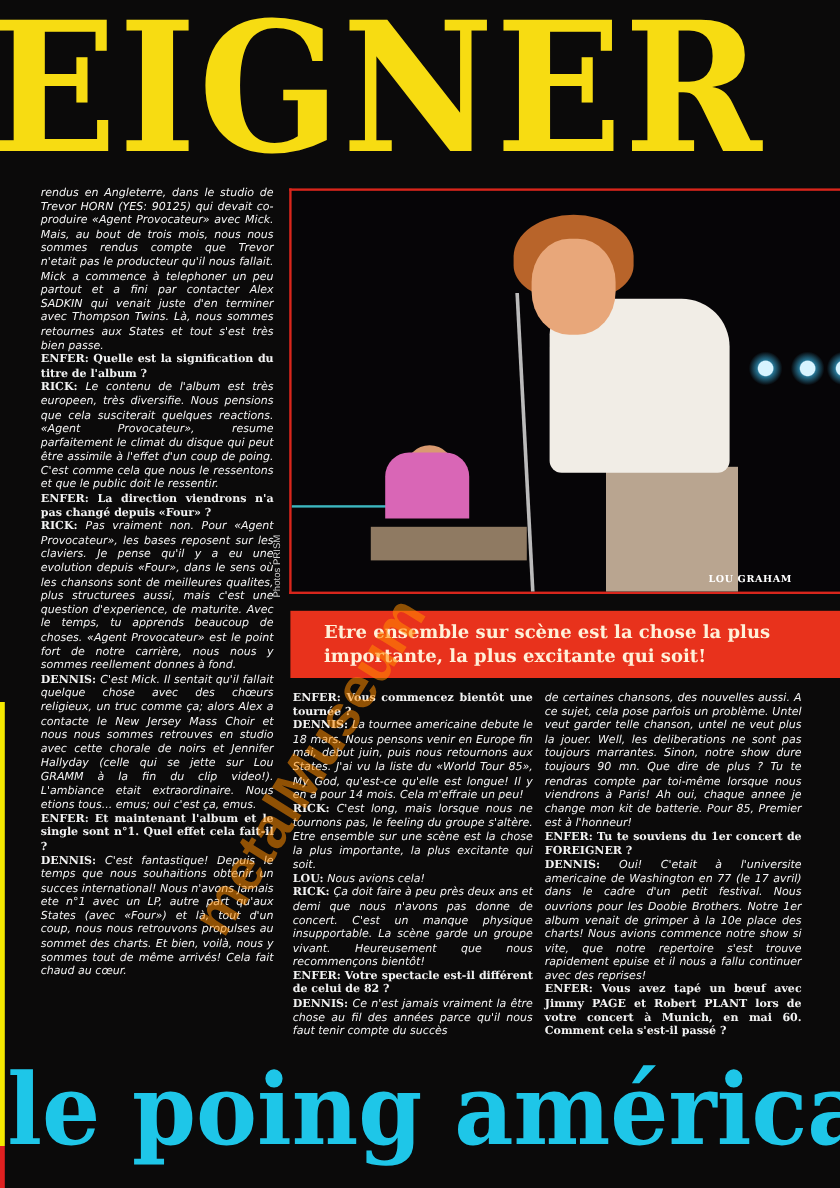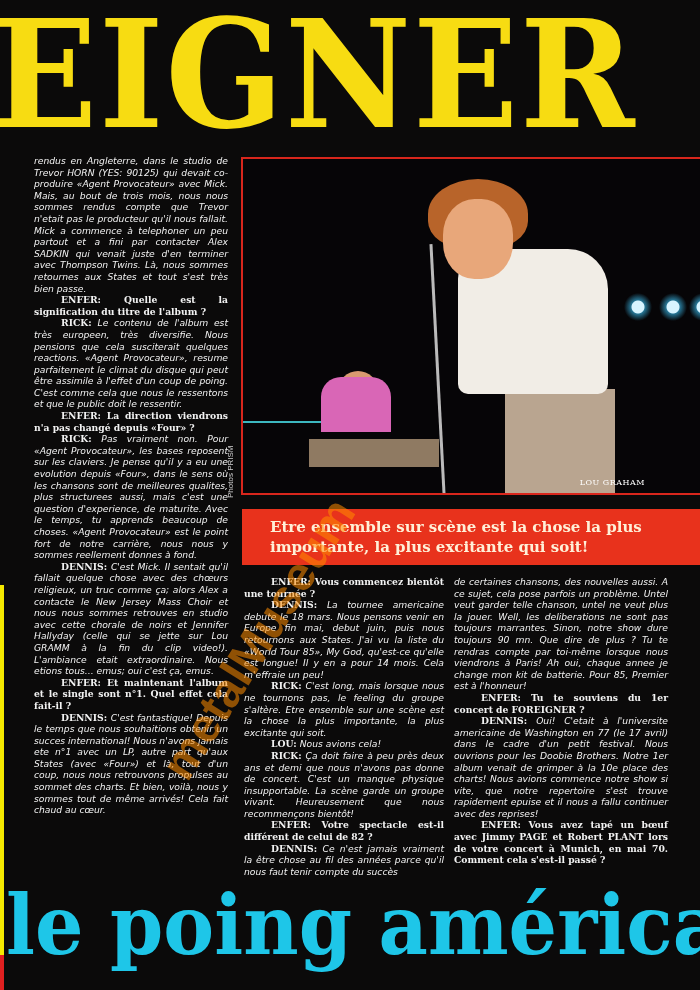--- a/index.html
+++ b/index.html
@@ -10,41 +10,41 @@
   .headline-top { position:absolute; left:-8px; top:4px; font-family:"DejaVu Serif", serif; font-weight:bold;
      font-size:150px; line-height:140px; color:#f7dc12; letter-spacing:2px; transform:scaleX(0.92); transform-origin:left top; white-space:nowrap; }
   .headline-bottom { position:absolute; left:6px; top:880px; font-family:"DejaVu Serif", serif; font-weight:bold;
      font-size:82px; line-height:90px; color:#1ec6e8; white-space:nowrap; transform:scaleX(0.93); transform-origin:left top; }
   .page-number { position:absolute; left:644px; top:985px; font-family:"Liberation Sans", sans-serif; font-size:10px; color:#fff; font-weight:bold;margin-top:27px; }
 
   .col { position:absolute; font-family:"DejaVu Sans", sans-serif; font-size:9.2px; line-height:11.6px; text-align:justify; }
   .col p { margin:0; }
   .col .q { font-family:"DejaVu Serif", serif; font-weight:bold; font-style:normal; }
   .col .a { font-style:italic; }
-  .col .sp { font-family:"DejaVu Serif", serif; font-weight:bold; font-style:normal;margin-left:27px; }
+  .col .sp { font-family:"DejaVu Serif", serif; font-weight:bold; font-style:normal; }
   .col-1 { left:34px; top:155px; width:194px; }
   .col-2 { left:244px; top:576px; width:200px; }
   .col-3 { left:454px; top:576px; width:214px; }
 
   .photo-frame { position:absolute; left:241px; top:157px; width:459px; height:338px; border:2px solid #d8261c; border-right:none; box-sizing:border-box; overflow:hidden;
      background: radial-gradient(ellipse 60px 140px at 560px 180px, rgba(255,200,120,0.25), transparent),
                  radial-gradient(circle 14px at 395px 148px, #d8f4ff 0 6px, rgba(60,190,240,0.6) 7px, transparent 14px),
                  radial-gradient(circle 14px at 430px 148px, #d8f4ff 0 6px, rgba(60,190,240,0.6) 7px, transparent 14px),
                  radial-gradient(circle 14px at 460px 148px, #d8f4ff 0 6px, rgba(60,190,240,0.6) 7px, transparent 14px),
                  #060507; }
   .singer-hair { position:absolute; left:185px; top:20px; width:100px; height:70px; border-radius:50% 50% 40% 40%; background:#b8642a; }
   .singer-face { position:absolute; left:200px; top:40px; width:70px; height:80px; border-radius:45%; background:#e8a77a; }
   .singer-shirt { position:absolute; left:215px; top:90px; width:150px; height:145px; border-radius:30px 40px 10px 10px; background:#f1ede6; }
   .singer-pants { position:absolute; left:262px; top:230px; width:110px; height:110px; background:#b9a590; }
   .mic-stand { position:absolute; left:193px; top:85px; width:3px; height:250px; background:#bbb; transform:rotate(-3deg); }
   .keys-player { position:absolute; left:78px; top:218px; width:70px; height:55px; background:#d966b6; border-radius:20px 20px 0 0; }
   .keys-head { position:absolute; left:95px; top:212px; width:40px; height:40px; border-radius:50%; background:#d99a70; }
   .keyboard { position:absolute; left:66px; top:280px; width:130px; height:28px; background:#8f7a62; }
   .amp-line { position:absolute; left:0; top:262px; width:90px; height:2px; background:#3cb7bf; }
-  .photo-caption { position:absolute; right:55px; bottom:6px; font-family:"DejaVu Serif", serif; font-weight:normal; font-size:8px; color:#fff; letter-spacing:0.5px; }
+  .photo-caption { position:absolute; right:40px; bottom:6px; font-family:"DejaVu Serif", serif; font-weight:bold; font-size:8px; color:#fff; letter-spacing:0.5px; }
   .photo-credit { position:absolute; left:226px; top:498px; transform:rotate(-90deg); transform-origin:left top; font-family:"Liberation Sans", sans-serif; font-size:8px; color:#d0d0d0; white-space:nowrap; }
 
   .pull-quote { position:absolute; left:242px; top:509px; width:458px; height:56px; background:#e8321c; box-sizing:border-box; padding:8px 28px; }
   .pull-quote span { font-family:"DejaVu Serif", serif; font-weight:bold; font-size:15px; line-height:19px; color:#fff0d8; }
 
   .watermark { position:absolute; left:150px; top:760px; transform:rotate(-58deg); transform-origin:left top; font-family:"Liberation Sans", sans-serif; font-size:48px;
      color:rgba(255,140,0,0.55); font-weight:bold; white-space:nowrap; pointer-events:none; }
 </style>
 </head>
 <body>
@@ -89,19 +89,19 @@
     <p><span class="sp">RICK: </span><span class="a">C'est long, mais lorsque nous ne tournons pas, le feeling du groupe s'altère. Etre ensemble sur une scène est la chose la plus importante, la plus excitante qui soit.</span></p>
     <p><span class="sp">LOU: </span><span class="a">Nous avions cela!</span></p>
     <p><span class="sp">RICK: </span><span class="a">Ça doit faire à peu près deux ans et demi que nous n'avons pas donne de concert. C'est un manque physique insupportable. La scène garde un groupe vivant. Heureusement que nous recommençons bientôt!</span></p>
     <p><span class="sp">ENFER: </span><span class="q">Votre spectacle est-il différent de celui de 82 ?</span></p>
     <p><span class="sp">DENNIS: </span><span class="a">Ce n'est jamais vraiment la être chose au fil des années parce qu'il nous faut tenir compte du succès</span></p>
   </div>
 <div class="col col-3">
     <p><span class="a">de certaines chansons, des nouvelles aussi. A ce sujet, cela pose parfois un problème. Untel veut garder telle chanson, untel ne veut plus la jouer. Well, les deliberations ne sont pas toujours marrantes. Sinon, notre show dure toujours 90 mn. Que dire de plus ? Tu te rendras compte par toi-même lorsque nous viendrons à Paris! Ah oui, chaque annee je change mon kit de batterie. Pour 85, Premier est à l'honneur!</span></p>
     <p><span class="sp">ENFER: </span><span class="q">Tu te souviens du 1er concert de FOREIGNER ?</span></p>
     <p><span class="sp">DENNIS: </span><span class="a">Oui! C'etait à l'universite americaine de Washington en 77 (le 17 avril) dans le cadre d'un petit festival. Nous ouvrions pour les Doobie Brothers. Notre 1er album venait de grimper à la 10e place des charts! Nous avions commence notre show si vite, que notre repertoire s'est trouve rapidement epuise et il nous a fallu continuer avec des reprises!</span></p>
-    <p><span class="sp">ENFER: </span><span class="q">Vous avez tapé un bœuf avec Jimmy PAGE et Robert PLANT lors de votre concert à Munich, en mai 70. Comment cela s'est-il passé ?</span></p>
+    <p><span class="sp">ENFER: </span><span class="q">Vous avez tapé un bœuf avec Jimmy PAGE et Robert PLANT lors de votre concert à Munich, en mai 60. Comment cela s'est-il passé ?</span></p>
   </div>
 
 <div class="headline-bottom">le poing américain »</div>
 <div class="page-number">13</div>
 
 <div class="watermark">metalMuseum</div>
 
 </body></html>

